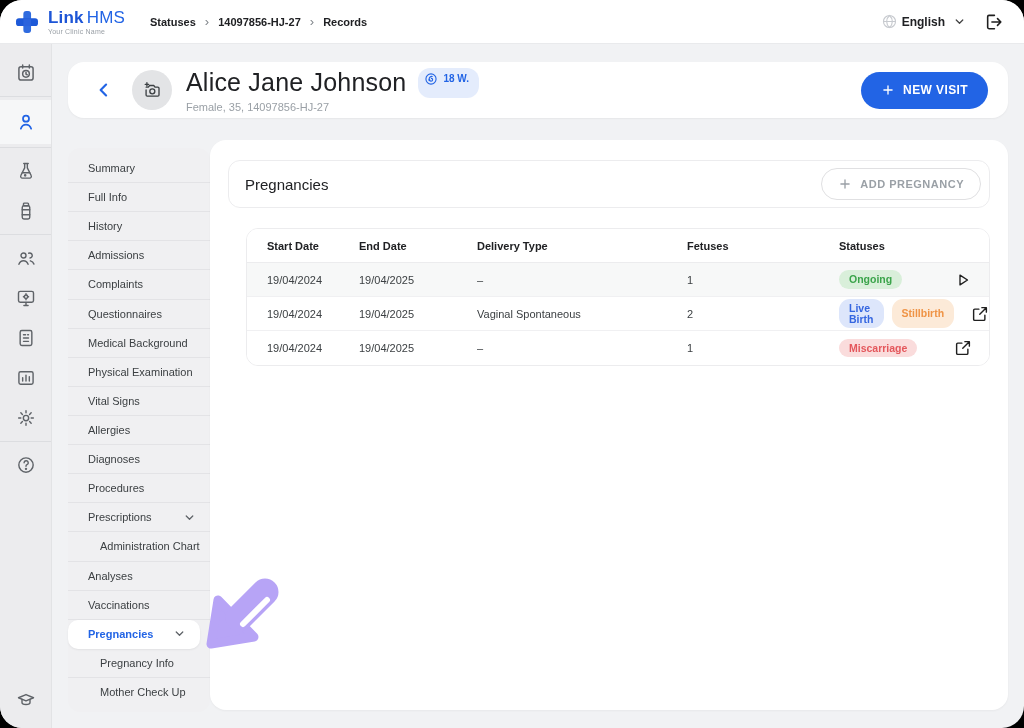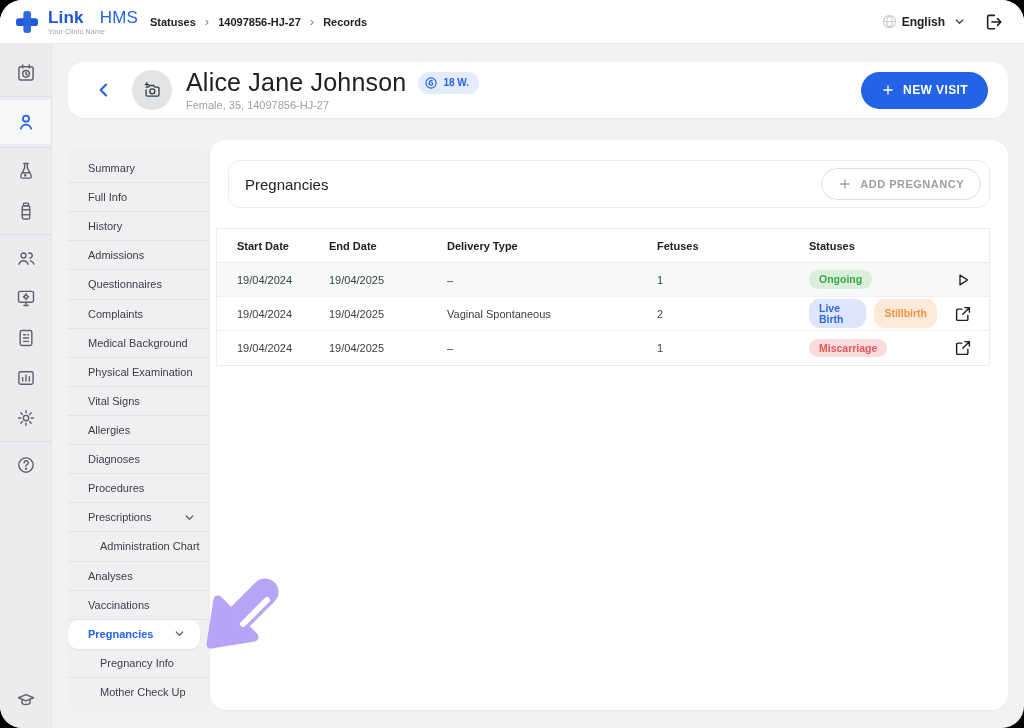--- a/index.html
+++ b/index.html
@@ -5,21 +5,21 @@
   html,body{margin:0;padding:0;background:#000;}
   *{box-sizing:border-box;font-family:"Liberation Sans",sans-serif;}
   .window{position:relative;width:1024px;height:728px;background:#f1f2f4;border-radius:22px;overflow:hidden;}
 
   
   .topbar{position:absolute;top:0;left:0;right:0;height:44px;background:#fff;border-bottom:1px solid #e9eaec;display:flex;align-items:center;z-index:5;}
   .logo{display:flex;align-items:center;gap:8px;padding-left:14px;width:140px;cursor:pointer;}
   .logo-mark{width:26px;height:26px;display:inline-flex;}
   .logo-text{display:flex;flex-direction:column;line-height:1;}
   .logo-line{font-size:17px;color:#2264e5;letter-spacing:.2px;}
-  .logo-line b{font-weight:700;color:#1d55d6;margin-right:16px;}
+  .logo-line b{font-weight:700;color:#1d55d6;margin-right:3px;}
   .logo-tagline{font-size:7px;color:#9aa0a6;margin-top:2px;letter-spacing:.2px;}
   .breadcrumb{display:flex;align-items:center;gap:9px;margin-left:10px;font-size:11px;font-weight:700;color:#202124;}
   .crumb{cursor:pointer;}
   .crumb-sep{color:#80868b;font-weight:400;font-size:13px;line-height:1;}
   .topbar-right{margin-left:auto;display:flex;align-items:center;padding-right:20px;}
   .globe{width:17px;height:17px;color:#c7cacf;display:inline-flex;}
   .lang{display:flex;align-items:center;gap:8px;background:none;border:none;font-size:12px;font-weight:700;color:#202124;cursor:pointer;padding:4px;}
   .lang .chev{width:13px;height:13px;color:#444;display:inline-flex;}
   .logout{background:none;border:none;width:20px;height:20px;color:#1f1f1f;cursor:pointer;padding:0;margin-left:14px;display:inline-flex;}
   .logout svg,.globe svg,.chev svg{width:100%;height:100%;}
@@ -38,21 +38,21 @@
 
   
   .patient-card{position:absolute;left:68px;top:18px;width:940px;height:56px;background:#fff;border-radius:16px;box-shadow:0 1px 2px rgba(60,64,67,.06);display:flex;align-items:center;z-index:2;}
   .back{background:none;border:none;width:20px;height:20px;color:#2264e5;cursor:pointer;padding:0;margin-left:26px;display:inline-flex;}
   .back svg{width:100%;height:100%;}
   .avatar{width:40px;height:40px;border-radius:50%;background:#e3e4e6;display:flex;align-items:center;justify-content:center;color:#3c4043;margin-left:18px;cursor:pointer;flex:0 0 auto;}
   .avatar svg{width:20px;height:20px;}
   .pat-text{margin-left:14px;display:flex;flex-direction:column;}
   .pat-line{display:flex;align-items:center;gap:12px;}
   .pat-name{font-size:25px;font-weight:400;color:#202124;margin:0;line-height:1.1;letter-spacing:.2px;}
-  .gest-badge{display:inline-flex;align-items:center;gap:5px;background:#e4ecfc;color:#2264e5;border-radius:12px;padding:4px 10px 4px 6px;font-size:10px;font-weight:700;}
+  .gest-badge{display:inline-flex;align-items:center;gap:5px;background:#e4ecfc;color:#2264e5;border-radius:12px;padding:4px 10px 12px 6px;font-size:10px;font-weight:700;}
   .gest-badge .fetus-ic{width:14px;height:14px;display:inline-flex;}
   .gest-badge svg{width:100%;height:100%;}
   .pat-meta{font-size:11px;color:#9aa0a6;margin-top:3px;}
   .new-visit{margin-left:auto;margin-right:20px;height:37px;border:none;border-radius:19px;background:#2264e5;color:#fff;font-size:12px;font-weight:700;letter-spacing:.4px;display:flex;align-items:center;gap:8px;padding:0 20px;cursor:pointer;}
   .plus-ic{width:14px;height:14px;display:inline-flex;}
   .plus-ic svg{width:100%;height:100%;}
 
   
   .nav-panel{position:absolute;left:68px;top:104px;width:142px;height:564px;background:#f0f0f2;border-radius:12px;display:flex;flex-direction:column;padding:6px 0;z-index:1;}
   .nav-row{flex:1 1 0;display:flex;align-items:center;justify-content:space-between;padding:0 14px 0 20px;font-size:11px;color:#3c4043;border-bottom:1px solid #e3e3e6;cursor:pointer;white-space:nowrap;}
@@ -62,21 +62,21 @@
   .nav-row .nav-chev svg{width:100%;height:100%;}
   .nav-row.active{background:#fff;border-radius:10px;margin-right:10px;border-bottom-color:transparent;color:#2264e5;font-weight:600;box-shadow:0 1px 2px rgba(60,64,67,.08);}
 
   
   .main-card{position:absolute;left:210px;top:96px;width:798px;height:570px;background:#fff;border-radius:16px;box-shadow:0 1px 2px rgba(60,64,67,.05);z-index:1;}
   .section-head{position:absolute;left:18px;right:18px;top:20px;height:48px;border:1px solid #ececee;border-radius:12px;display:flex;align-items:center;justify-content:space-between;padding:0 8px 0 16px;}
   .section-title{font-size:15px;font-weight:500;color:#202124;margin:0;}
   .add-btn{height:32px;border:1px solid #e0e0e2;border-radius:16px;background:#fff;color:#9aa0a6;font-size:11px;font-weight:700;letter-spacing:.5px;display:flex;align-items:center;gap:8px;padding:0 16px;cursor:pointer;}
   .add-btn .plus-ic{color:#9aa0a6;}
 
-  .table{position:absolute;left:6px;right:18px;top:88px;border:1px solid #ececee;border-radius:0;overflow:hidden;}
+  .table{position:absolute;left:36px;right:18px;top:88px;border:1px solid #ececee;border-radius:12px;overflow:hidden;}
   .t-row{display:grid;grid-template-columns:92px 118px 210px 152px 1fr 52px;align-items:center;height:34px;padding-left:20px;border-bottom:1px solid #f0f0f2;}
   .t-head .t-row{border-bottom:1px solid #ececee;font-weight:700;font-size:11px;color:#202124;background:#fff;}
   .t-body .t-row{font-size:11px;color:#3c4043;background:#fff;}
   .t-body .t-row:first-child{background:#f7f8f8;}
   .t-body .t-row:last-child{border-bottom:none;}
   .cell-statuses{display:flex;gap:8px;}
   .badge{display:inline-flex;align-items:center;border-radius:11px;padding:4px 10px;font-size:10.5px;font-weight:700;line-height:1;}
   .cell-action{display:flex;justify-content:center;}
   .row-action{background:none;border:none;width:18px;height:18px;padding:0;color:#1f1f1f;cursor:pointer;display:inline-flex;}
   .row-action svg{width:100%;height:100%;}
@@ -266,24 +266,24 @@
         <div class="nav-row">
           <span>Full Info</span>
         </div>
         <div class="nav-row">
           <span>History</span>
         </div>
         <div class="nav-row">
           <span>Admissions</span>
         </div>
         <div class="nav-row">
+          <span>Complaints</span>
+        </div>
+        <div class="nav-row">
           <span>Questionnaires</span>
-        </div>
-        <div class="nav-row">
-          <span>Complaints</span>
         </div>
         <div class="nav-row">
           <span>Medical Background</span>
         </div>
         <div class="nav-row">
           <span>Physical Examination</span>
         </div>
         <div class="nav-row">
           <span>Vital Signs</span>
         </div>

